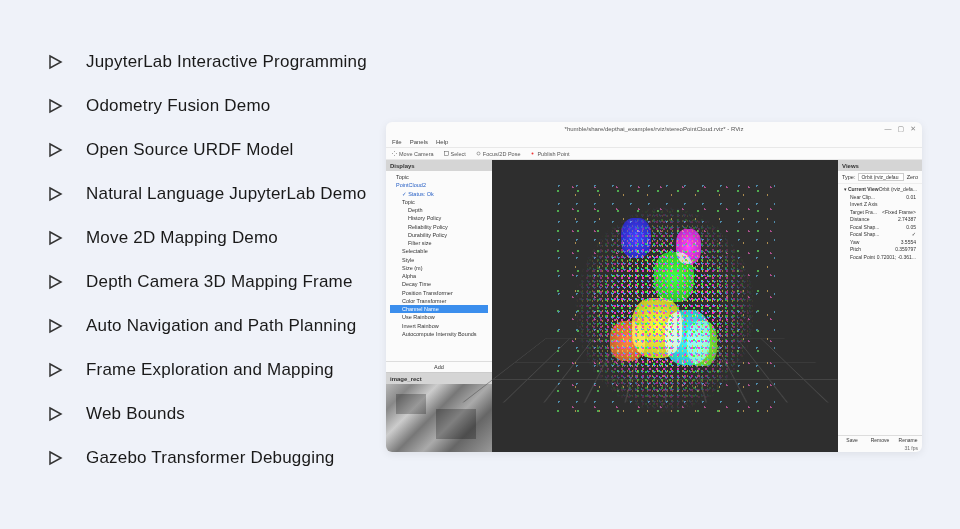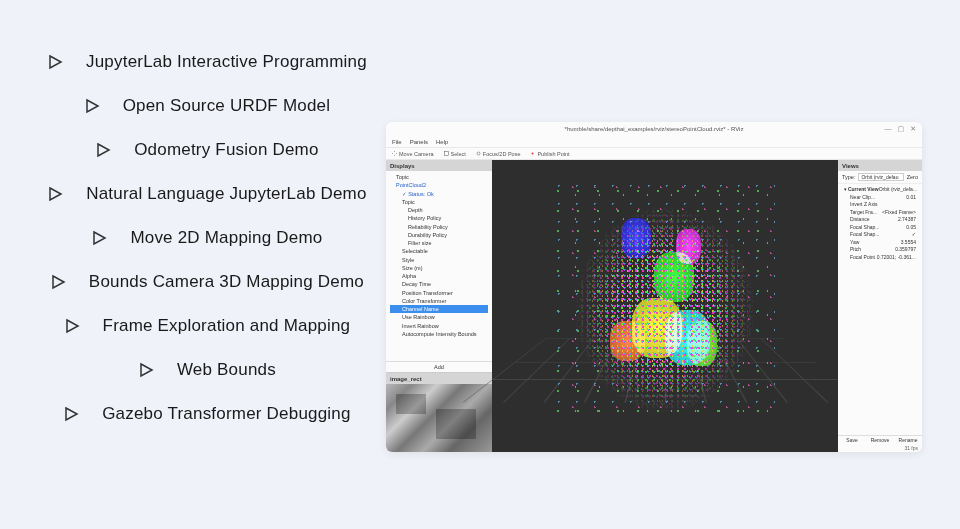--- a/index.html
+++ b/index.html
@@ -13,21 +13,20 @@
 }
 .feature-list {
   position: absolute;
   left: 48px;
   top: 52px;
 }
 .feature-item {
   display: flex;
   align-items: center;
   margin-bottom: 24px;
-  justify-content: center;
 }
 .arrow-icon {
   width: 16px;
   height: 16px;
   margin-right: 22px;
   flex-shrink: 0;
 }
 .feature-label {
   font-size: 17px;
   color: #1a1a1a;
@@ -241,45 +240,51 @@
   <div class="feature-item">
     <svg class="arrow-icon" viewBox="0 0 16 16">
         <path d="M2 2 L13 8 L2 14 Z" fill="none" stroke="#333" stroke-width="1.5"></path>
       </svg>
     <span class="feature-label">JupyterLab Interactive Programming</span>
   </div>
   <div class="feature-item">
     <svg class="arrow-icon" viewBox="0 0 16 16">
         <path d="M2 2 L13 8 L2 14 Z" fill="none" stroke="#333" stroke-width="1.5"></path>
       </svg>
+    <span class="feature-label">Odometry Fusion Demo</span>
+  </div>
+  <div class="feature-item">
+    <svg class="arrow-icon" viewBox="0 0 16 16">
+        <path d="M2 2 L13 8 L2 14 Z" fill="none" stroke="#333" stroke-width="1.5"></path>
+      </svg>
     <span class="feature-label">Open Source URDF Model</span>
   </div>
   <div class="feature-item">
     <svg class="arrow-icon" viewBox="0 0 16 16">
         <path d="M2 2 L13 8 L2 14 Z" fill="none" stroke="#333" stroke-width="1.5"></path>
       </svg>
-    <span class="feature-label">Odometry Fusion Demo</span>
-  </div>
-  <div class="feature-item">
-    <svg class="arrow-icon" viewBox="0 0 16 16">
-        <path d="M2 2 L13 8 L2 14 Z" fill="none" stroke="#333" stroke-width="1.5"></path>
-      </svg>
     <span class="feature-label">Natural Language JupyterLab Demo</span>
   </div>
   <div class="feature-item">
     <svg class="arrow-icon" viewBox="0 0 16 16">
         <path d="M2 2 L13 8 L2 14 Z" fill="none" stroke="#333" stroke-width="1.5"></path>
       </svg>
     <span class="feature-label">Move 2D Mapping Demo</span>
   </div>
   <div class="feature-item">
     <svg class="arrow-icon" viewBox="0 0 16 16">
         <path d="M2 2 L13 8 L2 14 Z" fill="none" stroke="#333" stroke-width="1.5"></path>
       </svg>
-    <span class="feature-label">Bounds Camera 3D Mapping Demo</span>
+    <span class="feature-label">Depth Camera 3D Mapping Frame</span>
+  </div>
+  <div class="feature-item">
+    <svg class="arrow-icon" viewBox="0 0 16 16">
+        <path d="M2 2 L13 8 L2 14 Z" fill="none" stroke="#333" stroke-width="1.5"></path>
+      </svg>
+    <span class="feature-label">Auto Navigation and Path Planning</span>
   </div>
   <div class="feature-item">
     <svg class="arrow-icon" viewBox="0 0 16 16">
         <path d="M2 2 L13 8 L2 14 Z" fill="none" stroke="#333" stroke-width="1.5"></path>
       </svg>
     <span class="feature-label">Frame Exploration and Mapping</span>
   </div>
   <div class="feature-item">
     <svg class="arrow-icon" viewBox="0 0 16 16">
         <path d="M2 2 L13 8 L2 14 Z" fill="none" stroke="#333" stroke-width="1.5"></path>

